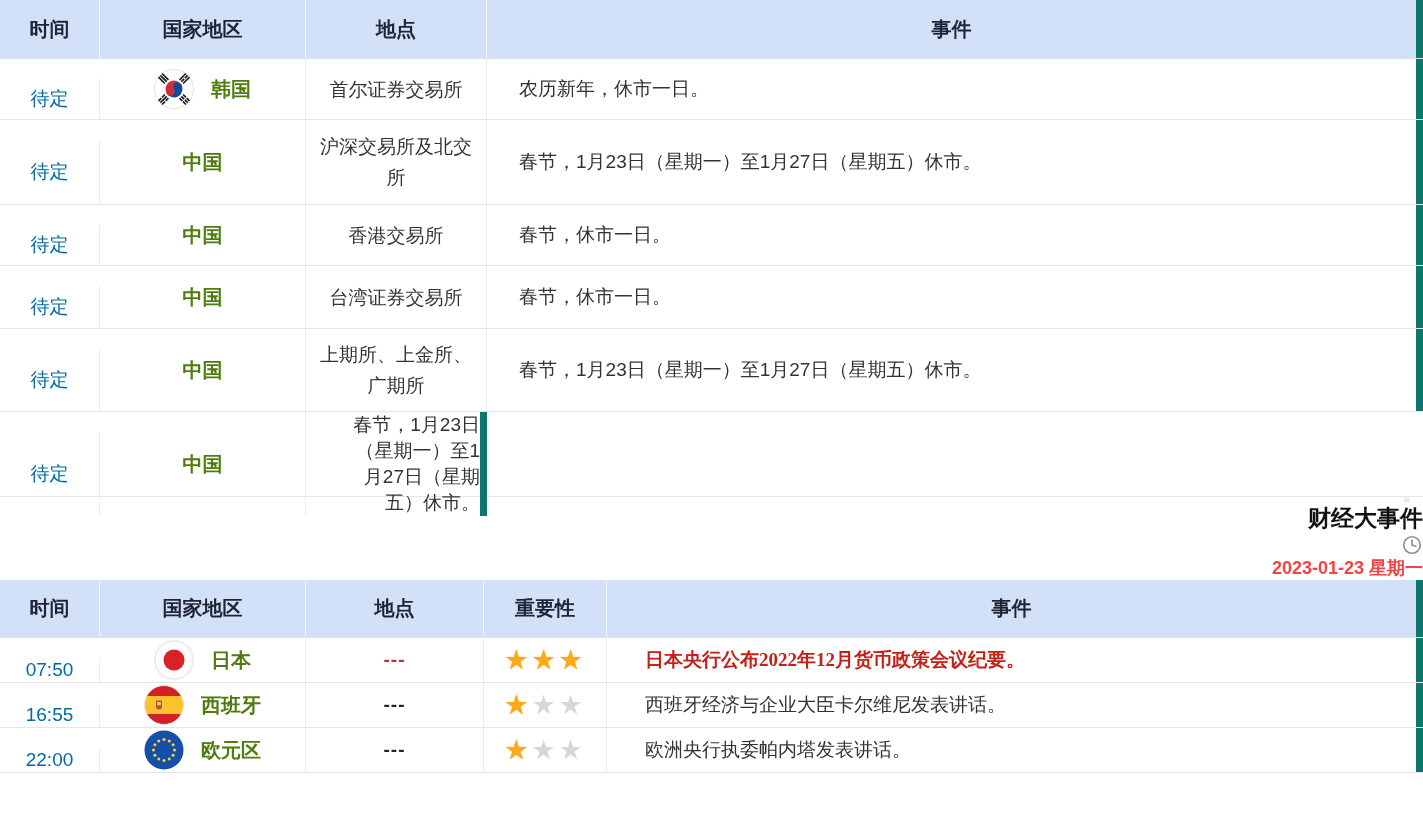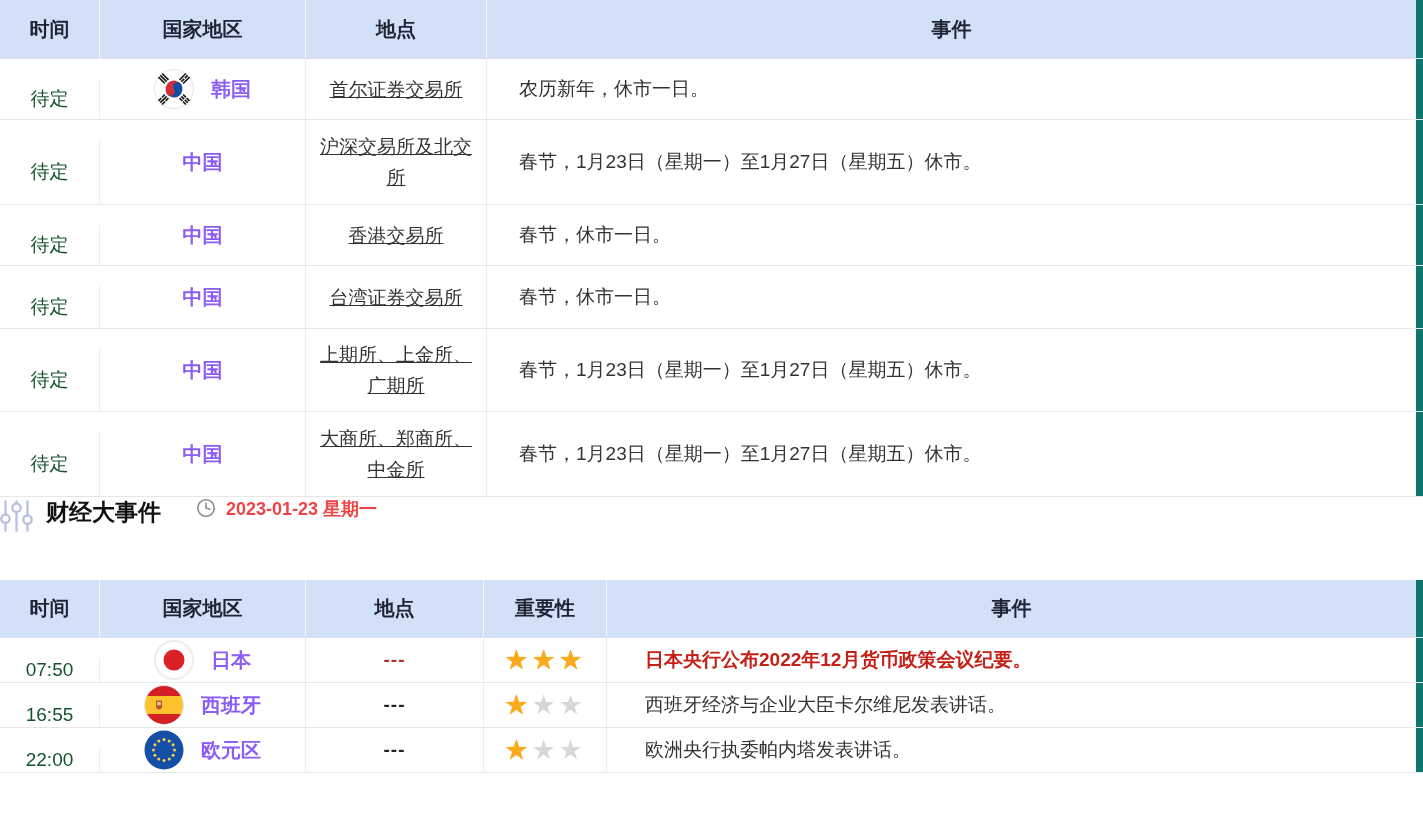--- a/index.html
+++ b/index.html
@@ -11,36 +11,36 @@
   .trow { display:grid; border-bottom:1px solid #e6e6e6; background:#fff; }
   .t1 .trow { grid-template-columns:100px 206px 181px 1fr; }
   .t2 .trow { grid-template-columns:100px 206px 178px 123px 1fr; }
   .thead { background:#d2e1f8; border-bottom:1px solid #dbe2ee; }
   .thead .cell { border-right:1px solid rgba(255,255,255,.75); font-weight:bold;
      font-size:20px; color:#1e2433; }
   .cell { display:flex; align-items:center; justify-content:center;
      border-right:1px solid #ededed; font-size:19px; text-align:center; }
   .trow .cell:last-child { border-right:7px solid #0f766e; }
   .cell.event { justify-content:flex-start; padding-left:32px; text-align:right; }
-  .t2 .cell.event { padding-left:38px; }
-  .cell.loc { padding:0 12px; line-height:31px;text-decoration:underline; }
-  .country { font-weight:bold; font-size:20px; color:#8b5cf6; display:flex;
+  .t2 .cell.event { padding-left:38px;font-family:Liberation Serif, serif; }
+  .cell.loc { padding:0 12px; line-height:31px; }
+  .country { font-weight:bold; font-size:20px; color:#4d7c0f; display:flex;
      align-items:center; gap:17px; }
   .flag { width:40px; height:40px; flex:0 0 auto; }
-  .time-cell { color:#14532d;margin-top:20px; }
+  .time-cell { color:#0369a1;margin-top:20px; }
 
   
   .t1 .thead { height:59px; }
   .t1 .r1 { height:61px; } .t1 .r2 { height:85px; } .t1 .r3 { height:61px; }
   .t1 .r4 { height:63px; } .t1 .r5 { height:83px; } .t1 .r6 { height:85px; }
   .t2 .thead { height:58px; }
   .t2 .trow.data { height:45px; }
 
   
-  .section-bar { height:83px; display:flex; align-items:flex-start; background:#fff; }
+  .section-bar { height:83px; display:flex; align-items:flex-end; background:#fff;flex-direction:column; }
   .section-title { font-size:23px; font-weight:bold; color:#111; margin-left:13px; }
   .section-date { font-size:18px; font-weight:bold; color:#ef4444; margin-left:9px; }
   .clock-wrap { margin-left:34px; display:flex; align-items:center; }
 
   
   .stars { font-size:27px; letter-spacing:3px; line-height:1; white-space:nowrap; }
   .stars .on  { color:#fbaa1a; text-shadow:0 0 1px #ef8d00; }
   .stars .off { color:#d7d7d7; }
 
   
@@ -151,21 +151,20 @@
     <div class="cell event">春节，1月23日（星期一）至1月27日（星期五）休市。</div>
   </div>
 
   <div class="trow r6">
     <div class="cell time-cell">待定</div>
     <div class="cell">
         <span class="country">
           <span>中国</span>
         </span>
       </div>
-    <div class="cell loc">大商所、郑商所、中金所</div>
     <div class="cell event">春节，1月23日（星期一）至1月27日（星期五）休市。</div>
   </div>
 </div>
 
 <div class="section-bar">
   <svg width="33" height="38" viewBox="0 0 36 40" fill="none" stroke="#b8c3e3" stroke-width="2.6" stroke-linecap="round">
     <line x1="6" y1="4" x2="6" y2="36"></line>
     <line x1="18" y1="4" x2="18" y2="36"></line>
     <line x1="30" y1="4" x2="30" y2="36"></line>
     <circle cx="6" cy="23" r="4.6" fill="#ffffff"></circle>

